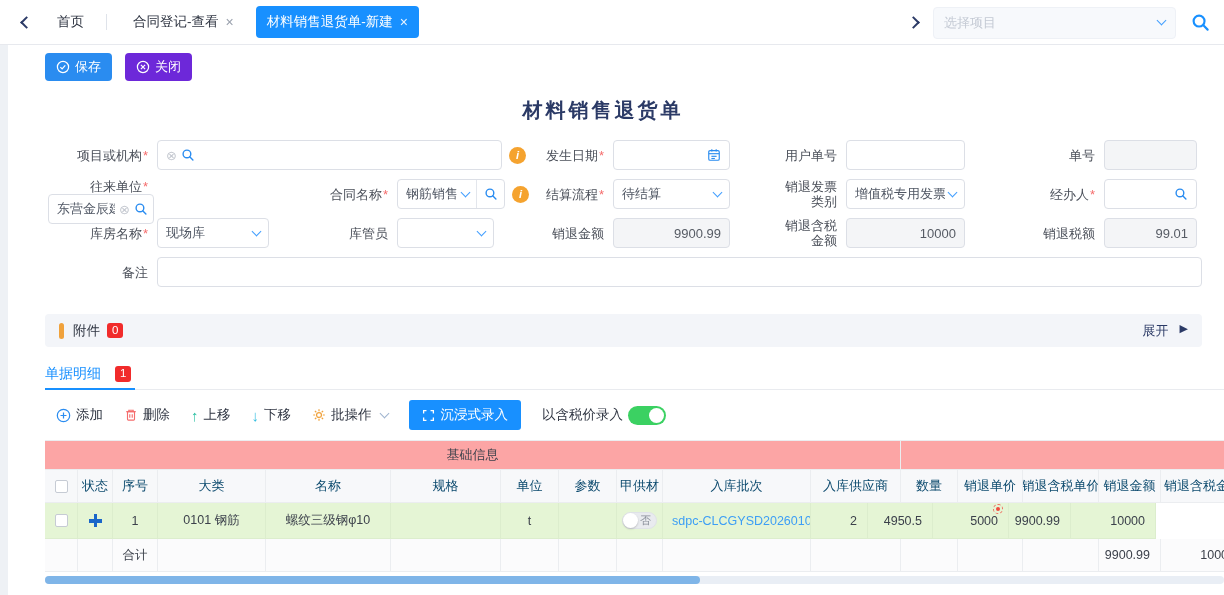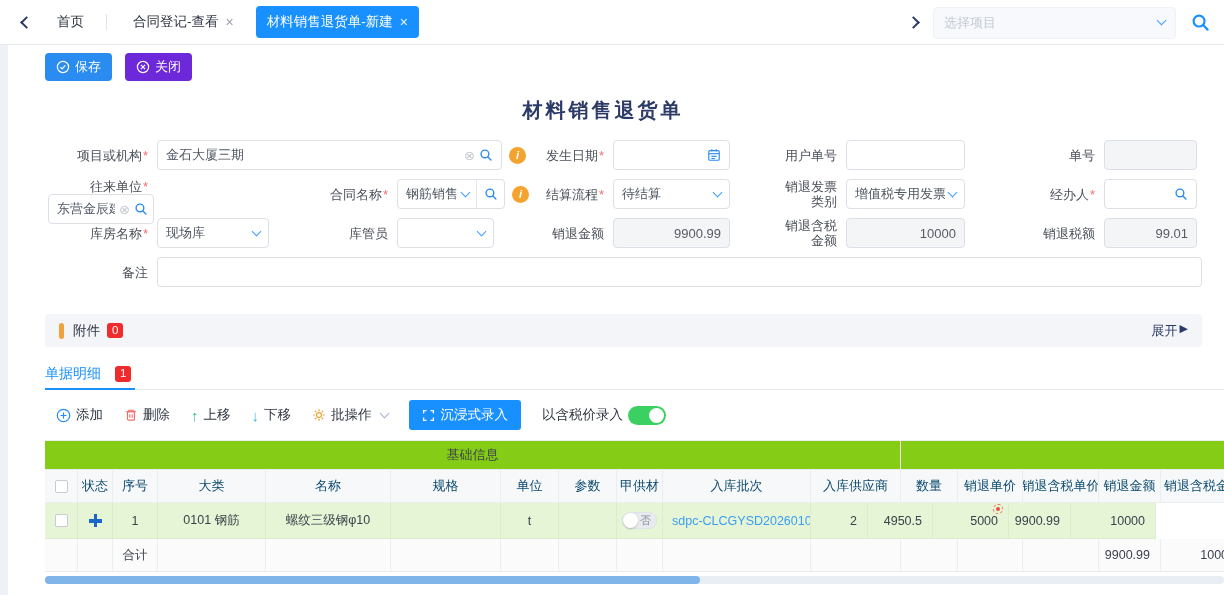--- a/index.html
+++ b/index.html
@@ -43,21 +43,21 @@
   .icon-clear { color:#c3c7cf; font-size:13px; line-height:1; flex-shrink:0; }
   .blue { color:#2a8cf0; }
   .combo-search { border-left:1px solid #e3e6ec; align-self:stretch; display:flex; align-items:center; padding-left:7px; margin-left:3px; }
   .info-badge { width:17px; height:17px; border-radius:50%; background:#f5a32f; color:#fff; font-size:11px; font-weight:bold; font-style:italic; display:flex; align-items:center; justify-content:center; margin-left:7px; flex-shrink:0; }
 
   
   .attach-bar { position:absolute; left:45px; right:22px; top:314px; height:33px; background:#f3f5f9; border-radius:4px; display:flex; align-items:center; padding:0 14px; }
   .attach-mark { width:5px; height:16px; border-radius:3px; background:#f0a23c; margin-right:9px; }
   .attach-label { font-size:13.5px; color:#2f3542; }
   .badge-red { background:#f12b2b; color:#fff; font-size:11.5px; border-radius:3px; padding:2px 5px; margin-left:7px; line-height:1; }
-  .attach-expand { margin-left:auto; display:flex; gap:2px; color:#2b3a66; font-size:13px; cursor:pointer; }
+  .attach-expand { margin-left:auto; display:flex; gap:11px; color:#2b3a66; font-size:13px; cursor:pointer; }
   .expand-arrow { font-size:11px; }
 
   
   .detail-tab-row { position:absolute; left:45px; right:0; top:360px; height:30px; border-bottom:1px solid #e9ebef; }
   .detail-tab { position:absolute; left:0; top:0; height:30px; display:flex; align-items:center; gap:7px; color:#1890ff; font-size:14px; border-bottom:2px solid #1890ff; padding-right:4px; cursor:pointer; }
 
   
   .grid-toolbar { position:absolute; left:56px; top:399px; height:32px; display:flex; align-items:center; gap:21px; }
   .gt-item { display:flex; align-items:center; gap:5px; font-size:13.5px; color:#2f3542; cursor:pointer; }
   .arrow-up { color:#2fc1a4; font-size:15px; font-weight:bold; }
@@ -67,21 +67,21 @@
   .switch-on::after { content:''; position:absolute; right:2px; top:2px; width:15px; height:15px; border-radius:50%; background:#fff; }
 
   
   .table-wrap { position:absolute; left:45px; top:440px; width:1179px; overflow:hidden; }
   .ttable { width:1201px; }
   .trow { display:flex; }
   .tcell { flex-shrink:0; display:flex; align-items:center; justify-content:center; border-right:1px solid #ebedf0; border-bottom:1px solid #ebedf0; font-size:12.5px; color:#3c414b; overflow:hidden; white-space:nowrap; position:relative; }
   .w0{width:33px}.w1{width:35px}.w2{width:45px}.w3{width:108px}.w4{width:125px}.w5{width:110px}
   .w6{width:58px}.w7{width:58px}.w8{width:46px}.w9{width:148px}.w10{width:90px}.w11{width:57px}
   .w12{width:65px}.w13{width:76px}.w14{width:62px}.w15{width:85px}
-  .group-row .tcell { height:30px; background:#84cc16; border-top:1px solid #ebedf0; font-size:13px; }
+  .group-row .tcell { height:30px; background:#fca5a5; border-top:1px solid #ebedf0; font-size:13px; }
   .head-row  .tcell { height:33px; background:#f7f8fa; font-size:13px; color:#0c4a6e; }
   .data-row  .tcell { height:36px; background:#e5f5d5; border-right:1px solid #dcedcd; border-bottom:1px solid #dcedcd; }
   .total-row .tcell { height:33px; background:#fbfbfc; }
   .num { justify-content:flex-end; padding-right:10px; }
   .leftal { justify-content:flex-start; padding-left:9px; }
   .cbx { width:13px; height:13px; border:1px solid #c6cbd4; border-radius:2px; background:#fff; cursor:pointer; }
   .plus-ic { width:13px; height:13px; position:relative; }
   .plus-ic::before { content:''; position:absolute; left:5px; top:0; width:3.5px; height:13px; background:#1a66c9; }
   .plus-ic::after  { content:''; position:absolute; top:5px; left:0; height:3.5px; width:13px; background:#1a66c9; }
   .mini-switch { width:35px; height:17px; border-radius:9px; background:#e9ebef; border:1px solid #dfe2e8; display:flex; align-items:center; cursor:pointer; }
@@ -148,21 +148,20 @@
         </svg>
     </span>
     <span>关闭</span>
   </div>
 
   <div class="page-title">材料销售退货单</div>
 
   <div class="fg" style="left:45px; top:140px;">
     <div class="flabel" style="width:112px"><span>项目或机构</span><span class="req">*</span></div>
     <div class="ctl" style="width:345px">
-      <input value="金石大厦三期" style="">
       <span class="icon-clear">⊗</span>
       <span class="svgicon blue">
           <svg width="14" height="14" viewBox="0 0 16 16">
             <circle cx="6.8" cy="6.8" r="4.4" fill="none" stroke="currentColor" stroke-width="1.6"></circle>
             <line x1="10.2" y1="10.2" x2="13.6" y2="13.6" stroke="currentColor" stroke-width="1.6" stroke-linecap="round"></line>
           </svg>
         </span>
     </div>
     <span class="info-badge">i</span>
   </div>

